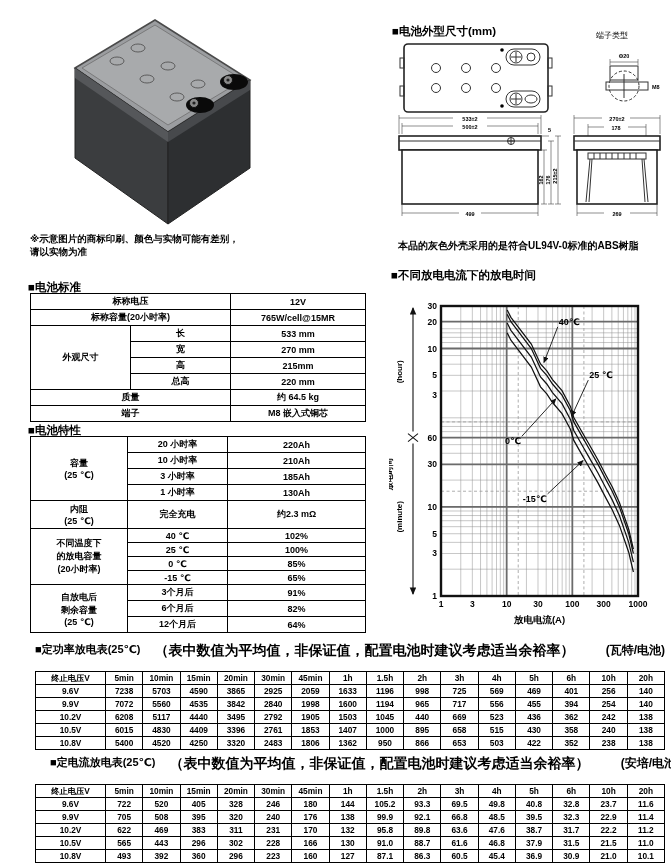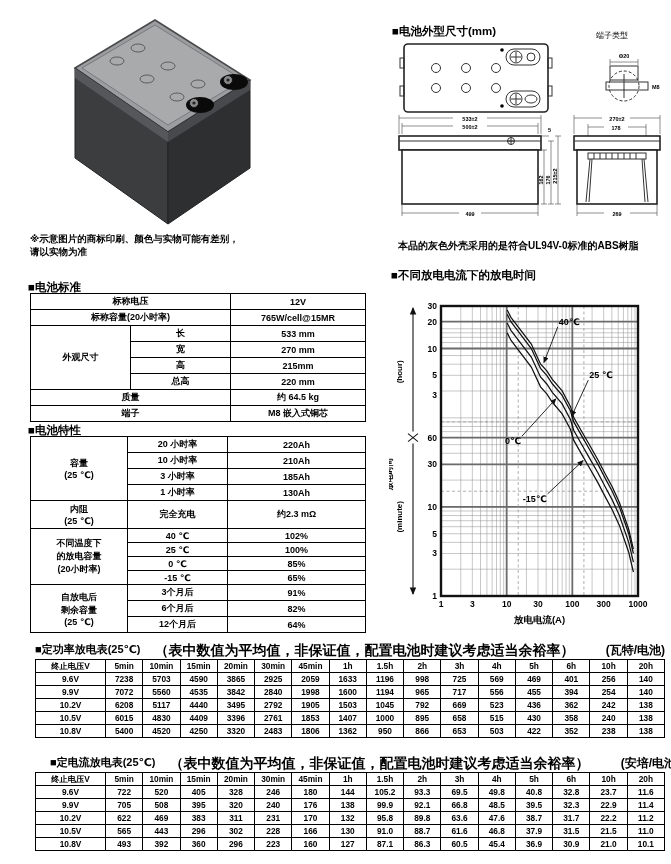--- a/index.html
+++ b/index.html
@@ -12,21 +12,21 @@
   .sec-title { font-weight:bold; font-size:11.5px; }
   .small-bold { font-weight:bold; font-size:9.5px; line-height:1.35; }
   .ml { white-space:pre-line; }
 
   
   table.spec { border-collapse:collapse; table-layout:fixed; }
   table.spec td { border:1.8px solid #000; font-weight:bold; font-size:9px;
     text-align:center; vertical-align:middle; padding:1px 6px; height:14px; }
 
   
-  table.dis { border-collapse:collapse; table-layout:fixed; width:630px; }
+  table.dis { border-collapse:collapse; table-layout:fixed; width:630px;margin-top:12px; }
   table.dis th, table.dis td { border:1.6px solid #000; font-weight:bold;
     font-size:8.3px; text-align:center; vertical-align:middle; padding:0; height:13px; }
 
   .tbl-title-row { display:flex; align-items:flex-start; }
   .tbl-title { font-weight:bold; font-size:11px; }
   .tbl-note { font-weight:bold; font-size:14px; margin-left:14px;font-family:Liberation Serif, serif; }
   .tbl-unit { font-weight:bold; font-size:12px; margin-left:auto; }
 
   svg { font-family:"Liberation Sans","DejaVu Sans",sans-serif; }
   svg text { fill:#000; }
@@ -486,21 +486,21 @@
       <tr>
         <td>10.2V</td>
         <td>6208</td>
         <td>5117</td>
         <td>4440</td>
         <td>3495</td>
         <td>2792</td>
         <td>1905</td>
         <td>1503</td>
         <td>1045</td>
-        <td>792</td>
+        <td>440</td>
         <td>669</td>
         <td>523</td>
         <td>436</td>
         <td>362</td>
         <td>242</td>
         <td>138</td>
       </tr>
       <tr>
         <td>10.5V</td>
         <td>6015</td>

